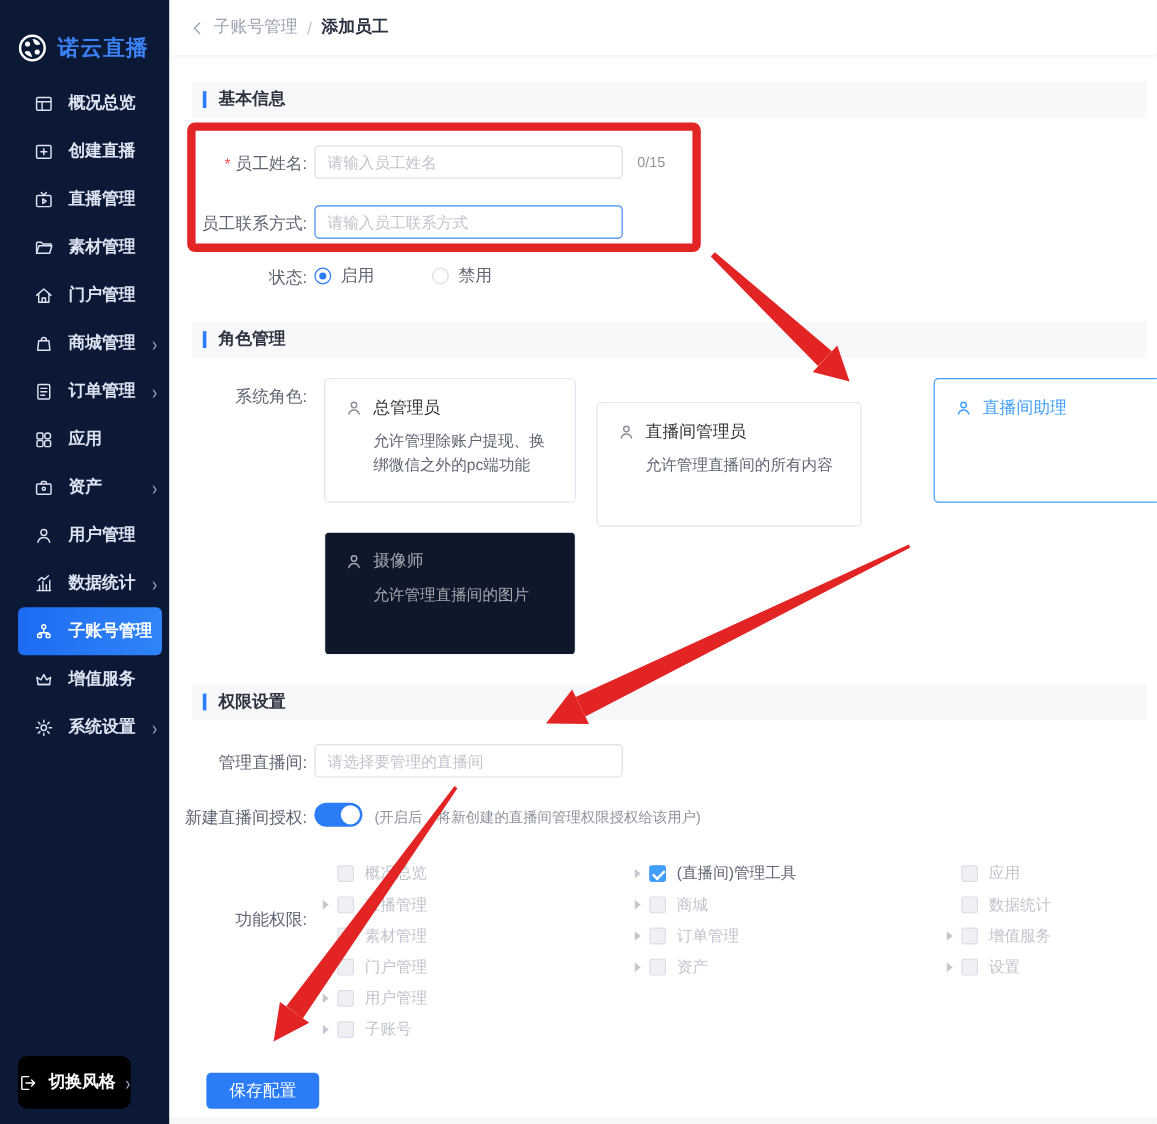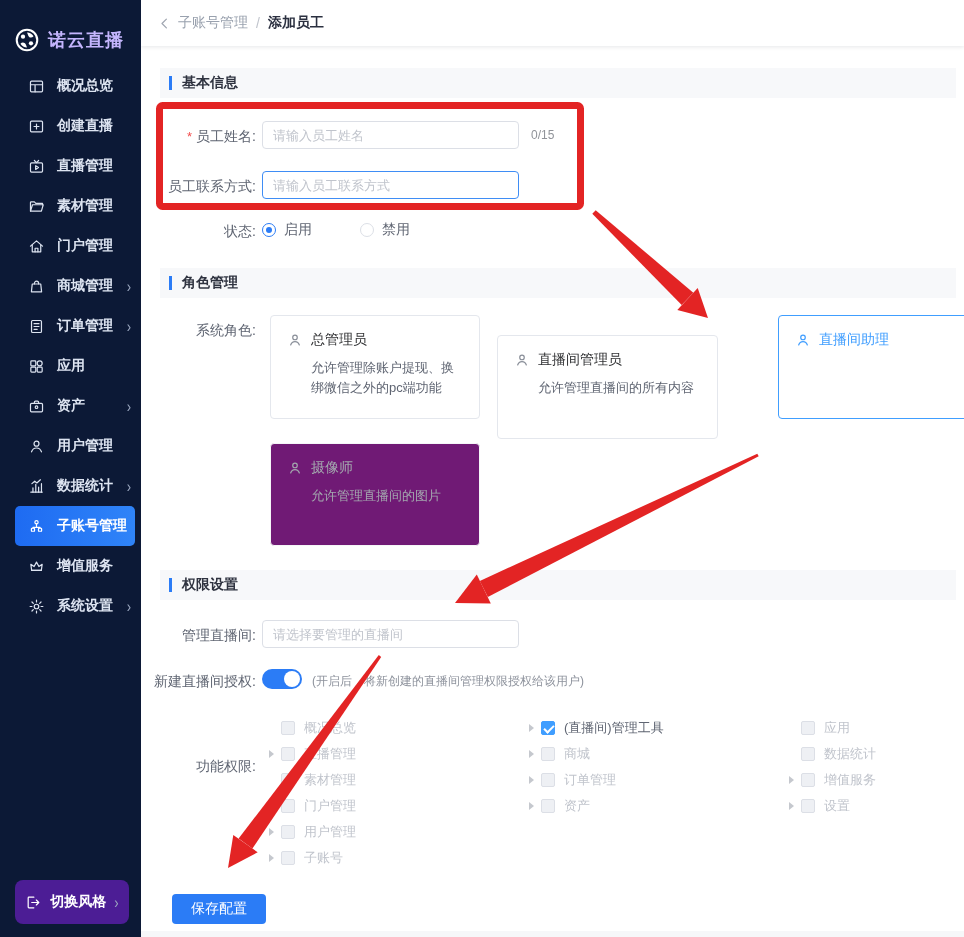--- a/index.html
+++ b/index.html
@@ -4,31 +4,31 @@
 <style>
   html,body{margin:0;padding:0;background:#fff;}
   body{width:964px;height:937px;position:relative;overflow:hidden;
        font-family:"Liberation Sans","DejaVu Sans",sans-serif;
        -webkit-font-smoothing:antialiased;}
   .page{position:absolute;inset:0;}
 
   
   .sidebar{position:absolute;left:0;top:0;width:141px;height:937px;background:#0c1936;z-index:4;}
   .logo{display:flex;align-items:center;gap:7px;padding:20px 0 0 13px;height:40px;}
-  .logo-text{color:#c4b5fd;font-size:18px;font-weight:bold;letter-spacing:1px;white-space:nowrap;}
+  .logo-text{color:#3b82f6;font-size:18px;font-weight:bold;letter-spacing:1px;white-space:nowrap;}
   .menu{position:absolute;left:0;top:66px;width:141px;}
   .side-item{height:40px;display:flex;align-items:center;gap:12px;padding:0 10px 0 28px;
              color:#dde4f1;font-size:14px;cursor:pointer;box-sizing:border-box;}
   .side-item .s-label{flex:1;font-weight:bold;white-space:nowrap;}
   .s-ico{display:flex;width:17px;height:17px;flex:none;}
   .s-sub{color:#9aa6bf;font-size:13px;transform:scaleY(1.3);}
   .side-item.active{margin-left:15px;margin-right:6px;padding-left:13px;border-radius:5px;
              background:linear-gradient(90deg,#1e6bf2,#2f84f8);color:#fff;}
-  .style-switch{position:absolute;left:15px;bottom:13px;width:114px;height:44px;border-radius:8px;
-             background:#4c1d95;display:flex;align-items:center;justify-content:center;gap:8px;
+  .style-switch{position:absolute;left:15px;bottom:13px;width:94px;height:44px;border-radius:8px;
+             background:#000000;display:flex;align-items:center;justify-content:center;gap:8px;
              color:#fff;font-size:14px;font-weight:bold;cursor:pointer;}
   .style-switch .s-sub{font-weight:normal;}
 
   
   .topbar{position:absolute;left:141px;top:0;width:823px;height:46px;background:#fff;z-index:3;
           box-shadow:0 1px 4px rgba(0,21,41,.10);display:flex;align-items:center;padding-left:16px;box-sizing:border-box;}
   .bc-back{display:flex;align-items:center;cursor:pointer;margin-right:6px;}
   .bc-parent{color:#99a1ae;font-size:14px;cursor:pointer;}
   .bc-sep{color:#c0c4cc;font-size:14px;margin:0 8px;}
   .bc-current{color:#2b3040;font-size:14px;font-weight:bold;}
@@ -56,21 +56,21 @@
   .radio-label{font-size:14px;color:#5f6572;}
 
   
   .role-card{position:absolute;top:315px;height:104px;background:#fff;border:1px solid #e4e7ed;border-radius:4px;
              box-sizing:border-box;padding:15px 16px;cursor:pointer;}
   .role-head{display:flex;align-items:center;gap:8px;font-size:14px;color:#303133;}
   .role-ico{display:flex;width:16px;height:16px;color:#8a8f99;}
   .role-desc{margin:9px 0 0 24px;font-size:13px;color:#5f6572;line-height:1.55;}
   .role-card.selected{border-color:#409eff;}
   .role-card.selected .role-head,.role-card.selected .role-desc,.role-card.selected .role-ico{color:#409eff;}
-  .role-card.disabled{background:#701a75;border-color:#f5f6f8;}
+  .role-card.disabled{background:#0f172a;border-color:#f5f6f8;}
   .role-card.disabled .role-head,.role-card.disabled .role-desc,.role-card.disabled .role-ico{color:#a3a7ae;}
 
   
   .toggle{position:absolute;left:262px;top:669px;width:40px;height:20px;border-radius:10px;background:#2b7cf6;cursor:pointer;}
   .toggle::after{content:'';position:absolute;right:2px;top:2px;width:16px;height:16px;border-radius:50%;background:#fff;}
   .hint{position:absolute;left:312px;top:673px;font-size:12px;color:#8d929c;}
 
   .pcol{position:absolute;top:720px;display:flex;flex-direction:column;gap:11px;}
   .pitem{display:flex;align-items:center;height:15px;font-size:13px;color:#c0c4cc;cursor:pointer;}
   .tri{width:0;height:0;border-left:5px solid #c5c8ce;border-top:4px solid transparent;border-bottom:4px solid transparent;

